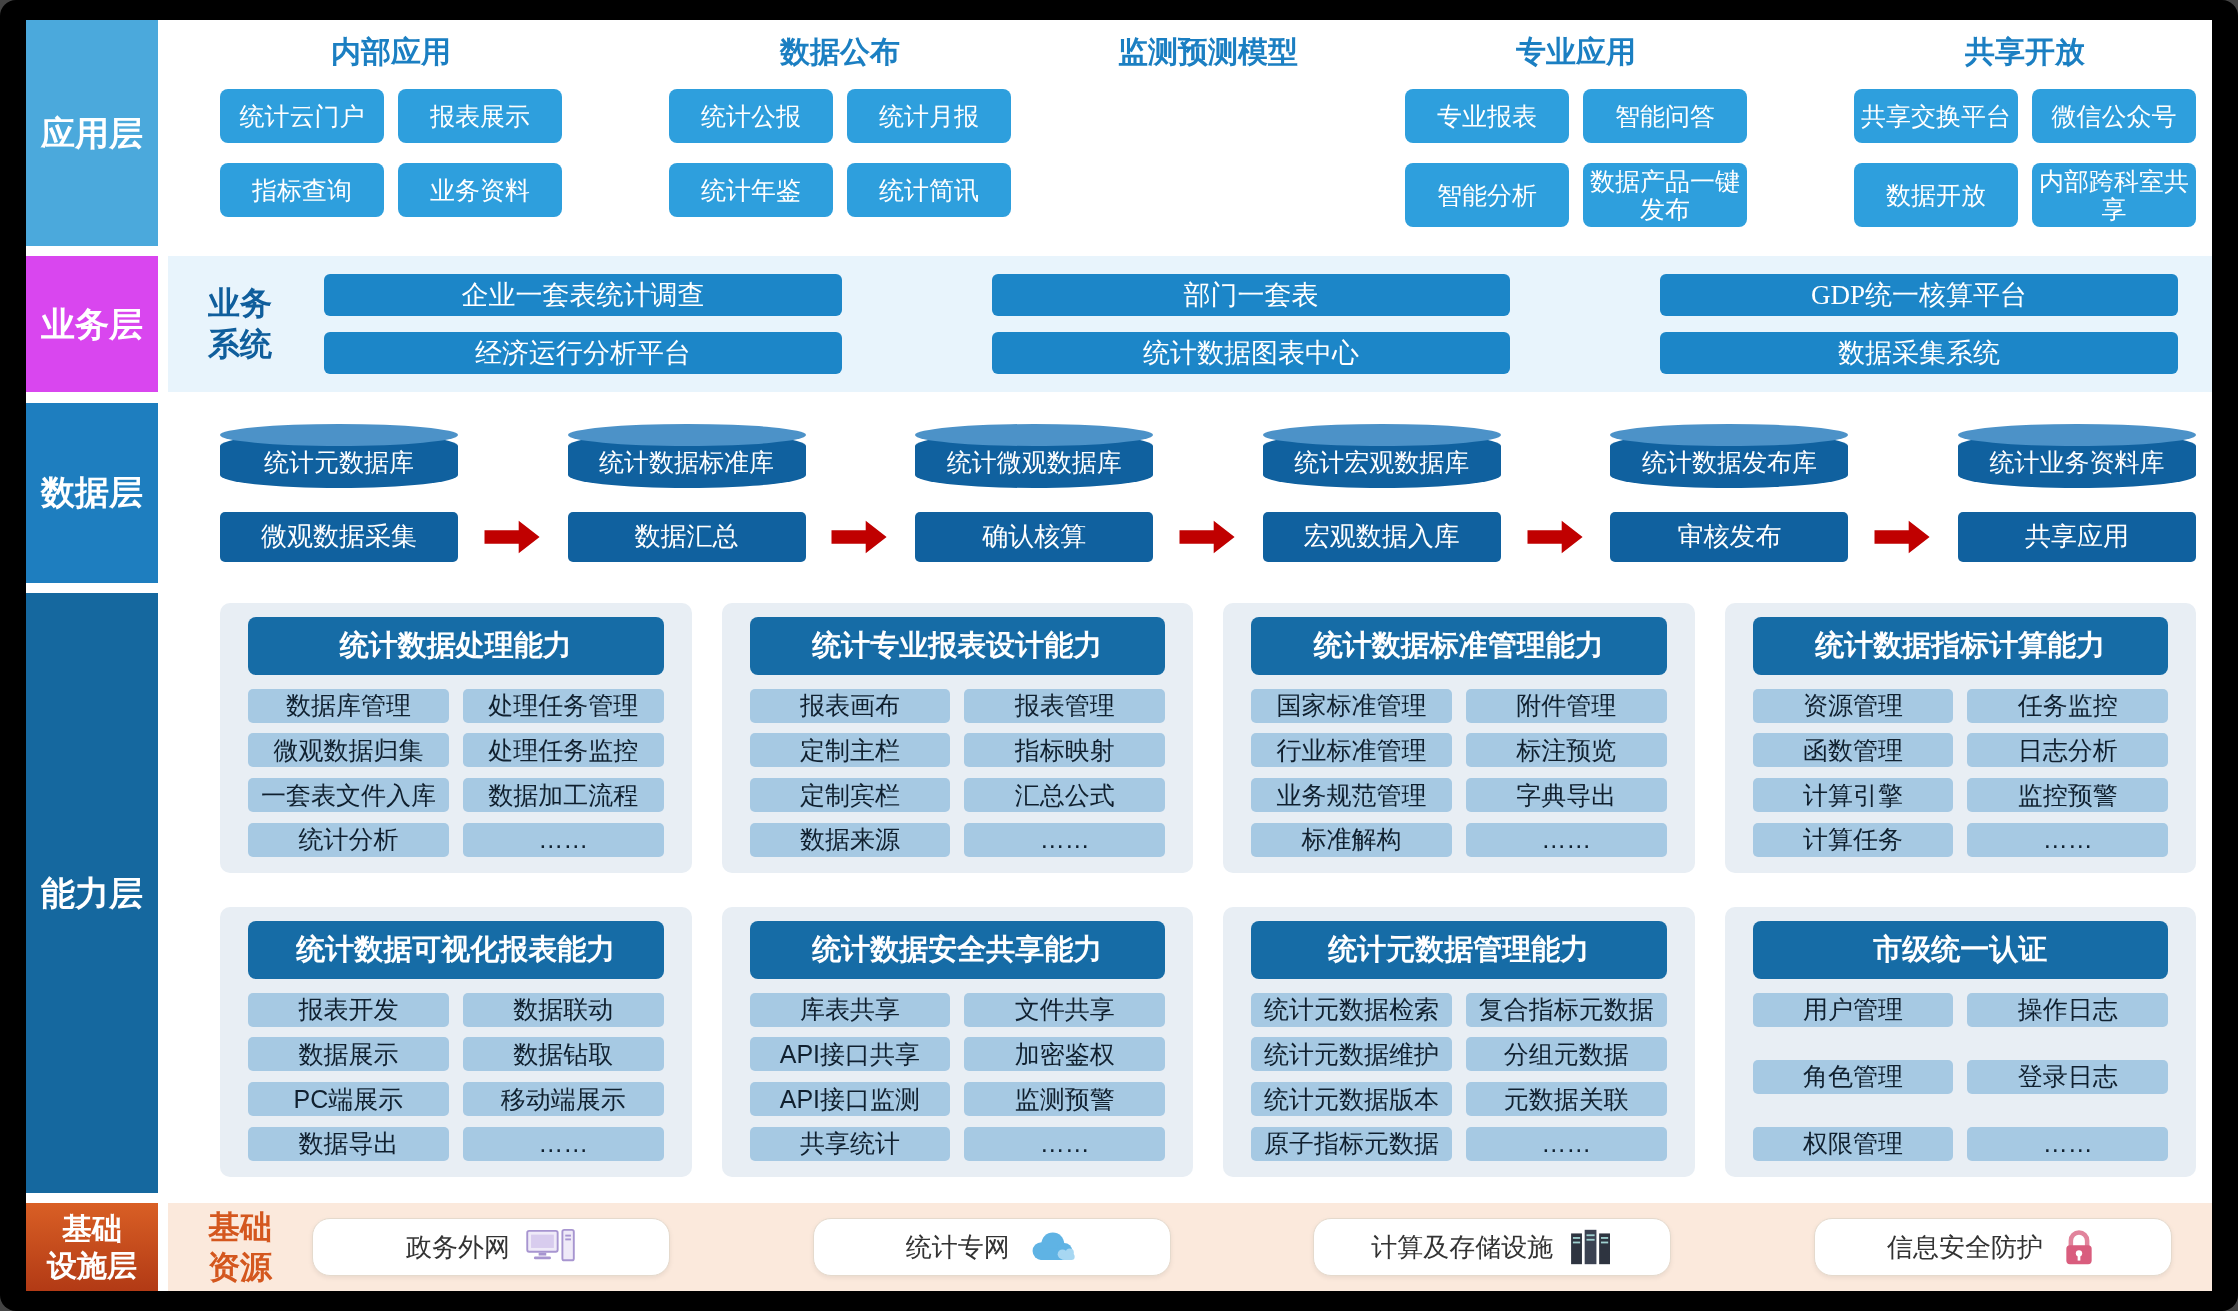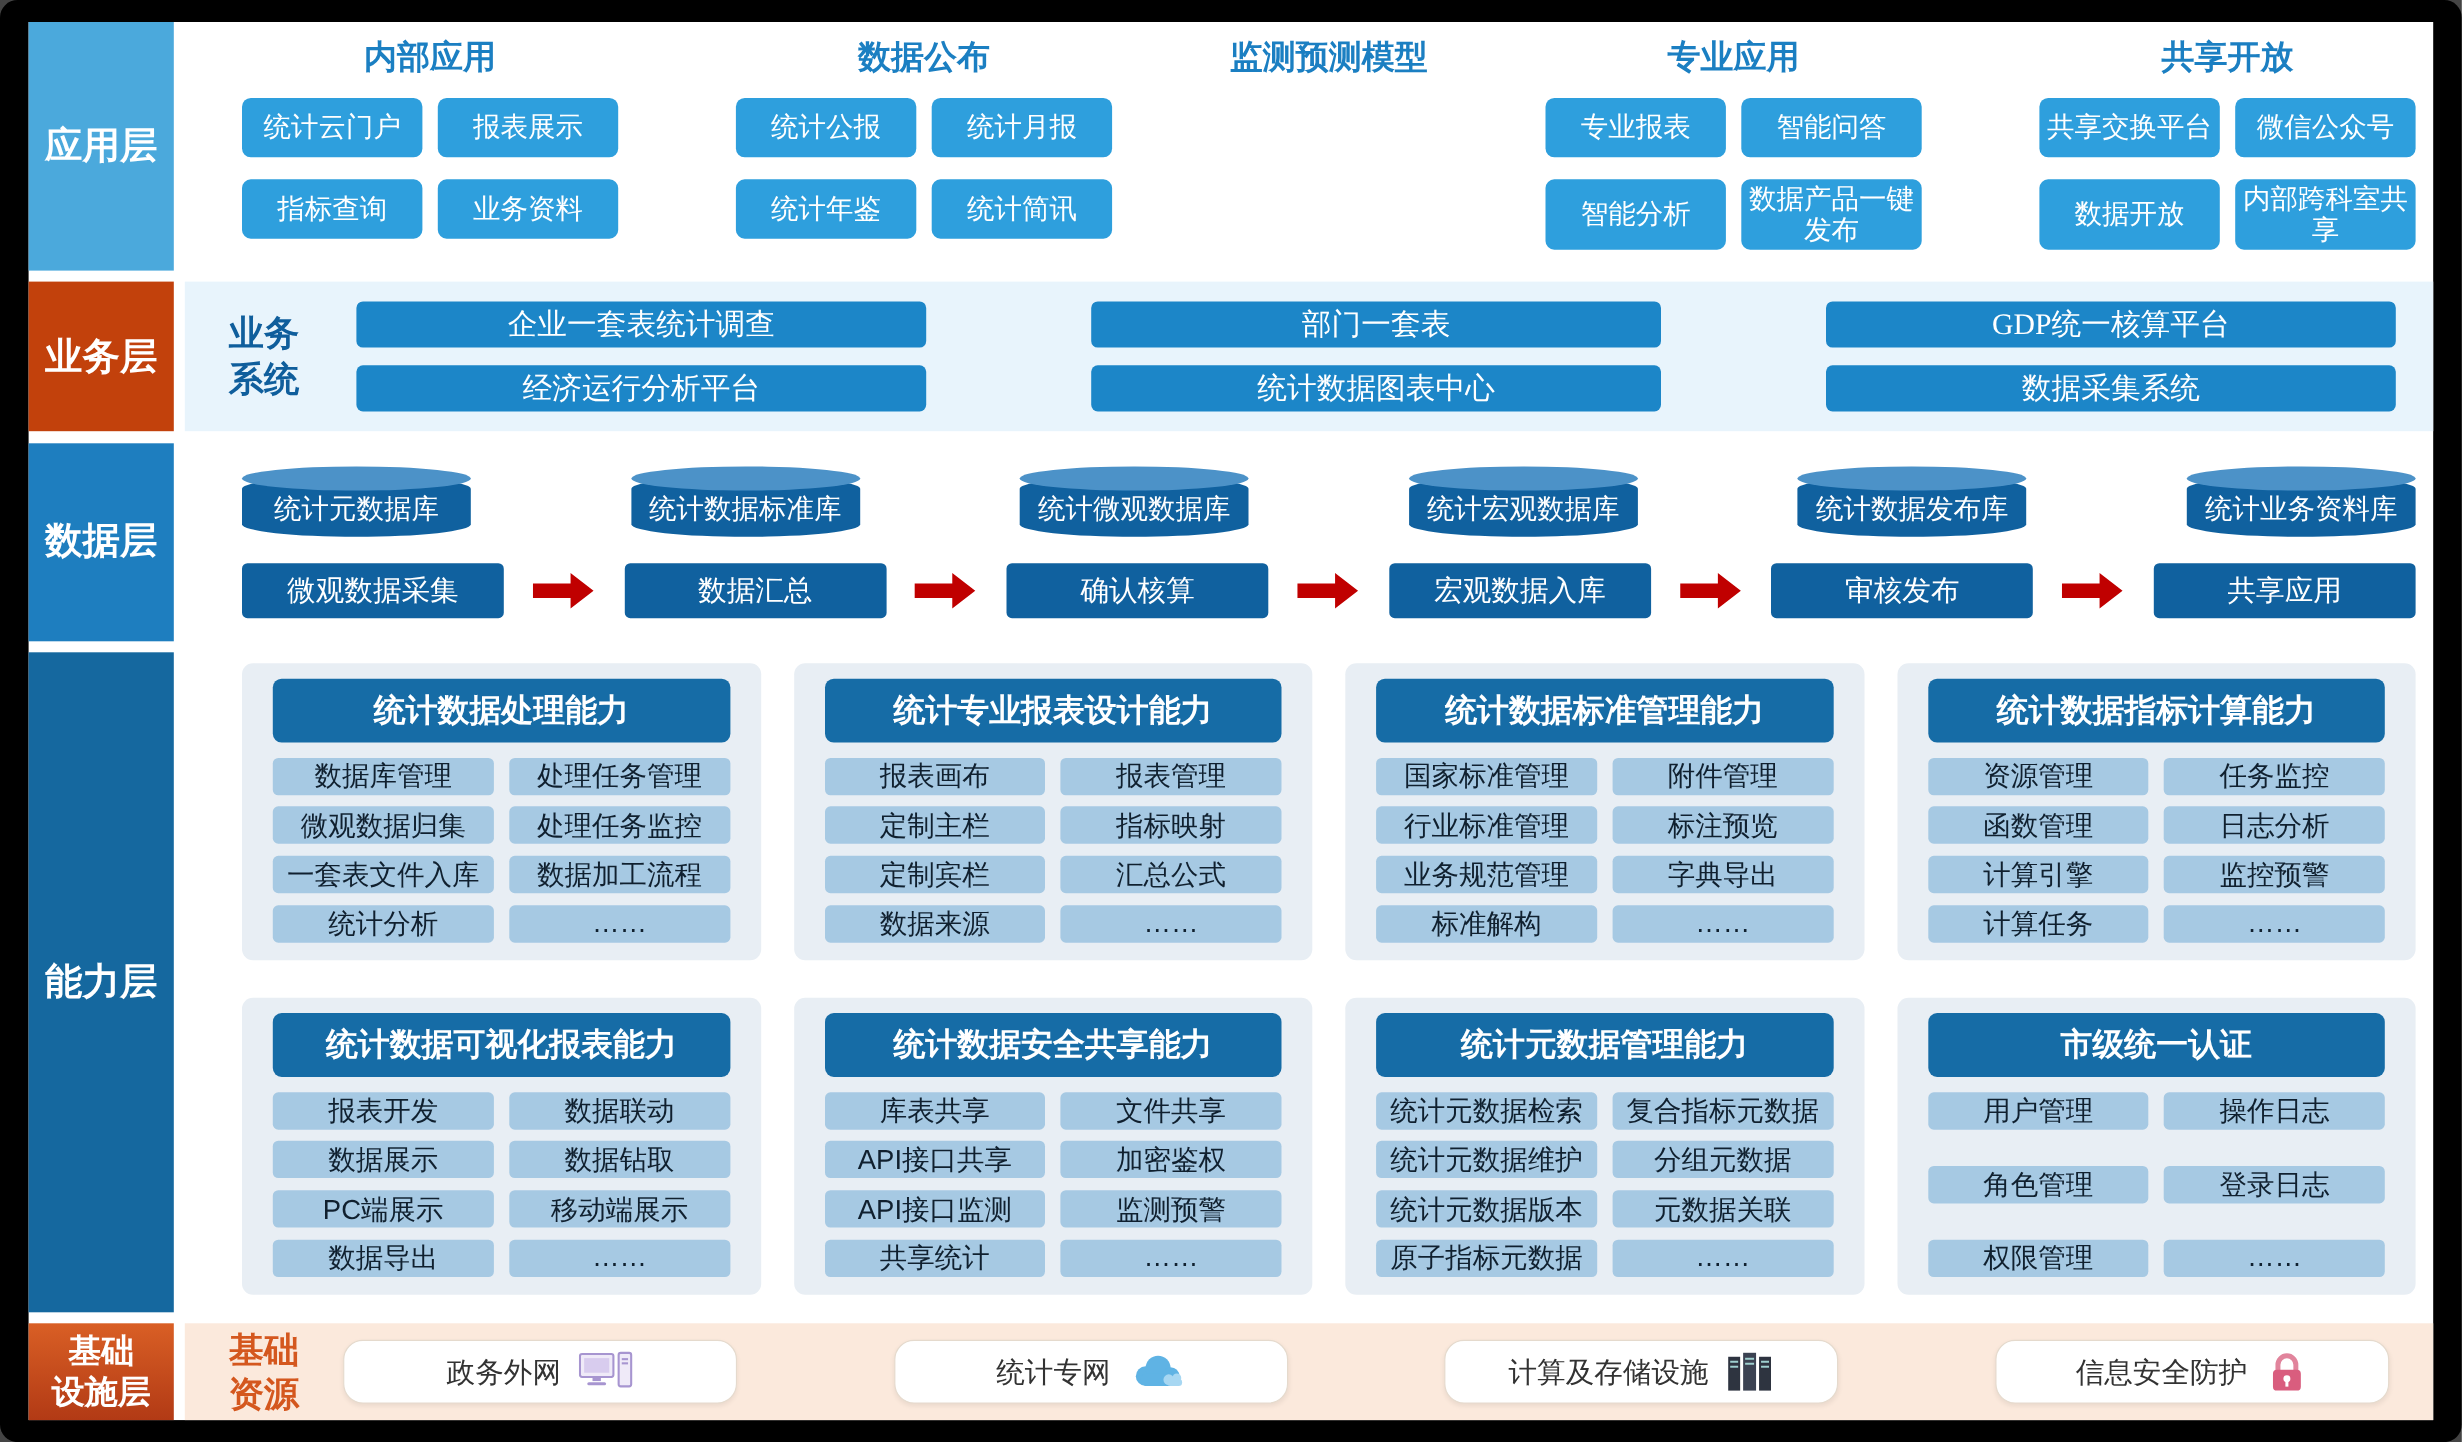--- a/index.html
+++ b/index.html
@@ -8,21 +8,21 @@
   .frame { width: 2238px; height: 1311px; background: #000; padding: 20px 26px; border-radius: 16px; }
   .canvas { width: 100%; height: 100%; background: #fff; display: flex; flex-direction: column; justify-content: space-between; }
 
   .row { display: flex; gap: 10px; flex-shrink: 0; }
   .layer-label {
     flex: 0 0 132px; color: #fff; font-size: 34px; font-weight: bold;
     display: flex; align-items: center; justify-content: center; text-align: center;
     white-space: pre-line; line-height: 1.25;
   }
   .ll-app  { background: #4BA9DC; }
-  .ll-biz  { background: #c2410c; }
+  .ll-biz  { background: #d946ef; }
   .ll-data { background: #1E7EBF; }
   .ll-cap  { background: #15689F; }
   .ll-infra{ background: linear-gradient(180deg, #D95F25, #B23A15); font-size: 30px; }
 
   
   .row-app { height: 226px; }
   .app-content { flex: 1; display: flex; justify-content: space-between; padding: 2px 16px 8px 52px; }
   .app-group { display: flex; flex-direction: column; align-items: center; }
   .group-title { color: #1B7FC2; font-size: 30px; font-weight: bold; margin: 10px 0 16px; }
   .btn-grid { display: grid; grid-template-columns: 164px 164px; gap: 20px 14px; }
@@ -40,21 +40,21 @@
   .biz-col { flex: 1; display: flex; flex-direction: column; gap: 16px; }
   .biz-bar {
     height: 42px; background: #1C86C8; border-radius: 6px; color: #fff; font-size: 27px;
     display: flex; align-items: center; justify-content: center; font-family: Liberation Serif, serif;
   }
 
   
   .row-data { height: 180px; }
   .data-content { flex: 1; display: flex; flex-direction: column; justify-content: center; gap: 24px; padding: 0 16px 0 52px; }
   .db-row { display: flex; justify-content: space-between; }
-  .cyl { position: relative; width: 208px; height: 64px; }
+  .cyl { position: relative; width: 238px; height: 64px; }
   .cyl-top { position: absolute; left: 0; right: 0; top: 0; height: 22px; border-radius: 50%; background: #4C92C8; }
   .cyl-body { position: absolute; left: 0; right: 0; top: 9px; bottom: 0; background: #10619F; border-radius: 119px / 13px; }
   .cyl-label { position: absolute; inset: 14px 0 0 0; display: flex; align-items: center; justify-content: center; color: #fff; font-size: 25px; }
   .flow-row { display: flex; justify-content: space-between; align-items: center; }
   .flow-box {
     width: 238px; height: 50px; background: #10619F; border-radius: 5px; color: #fff; font-size: 26px;
     display: flex; align-items: center; justify-content: center;
   }
   .flow-arrow { flex: 0 0 auto; margin: 0 6px; }
 

